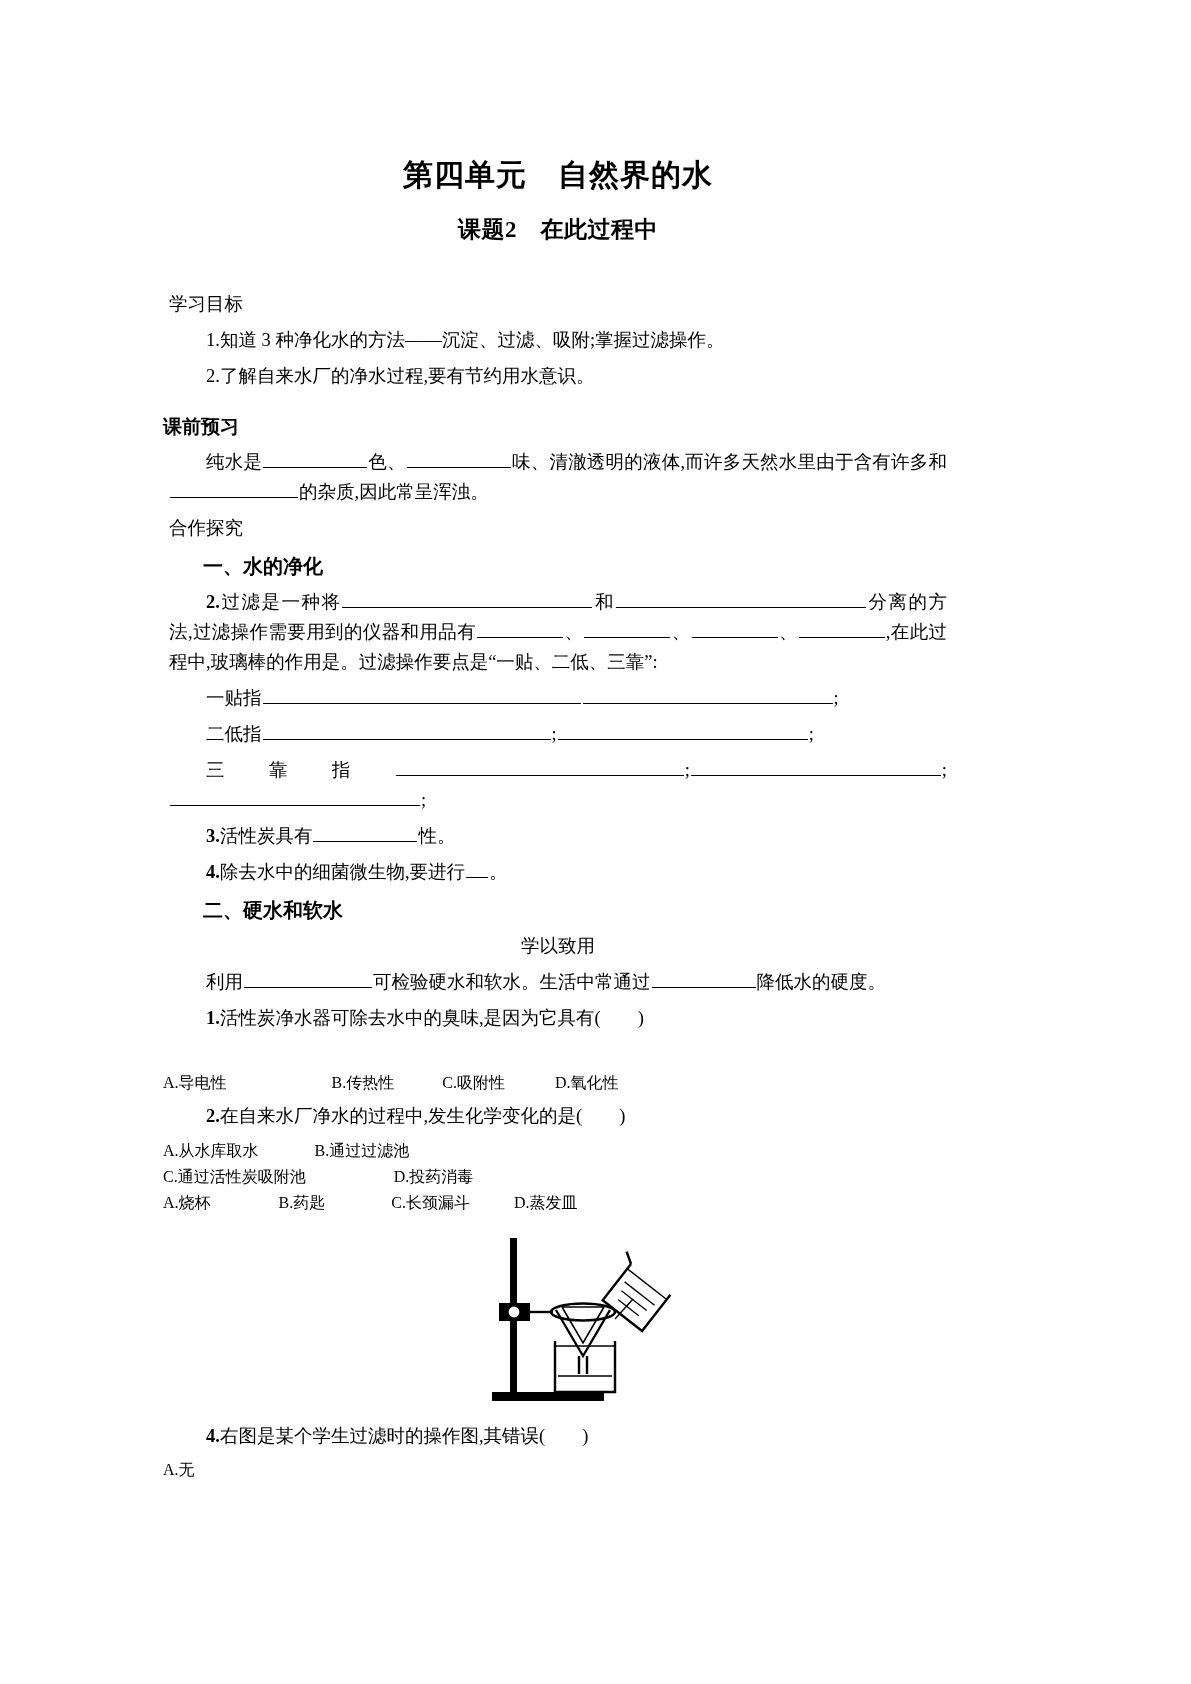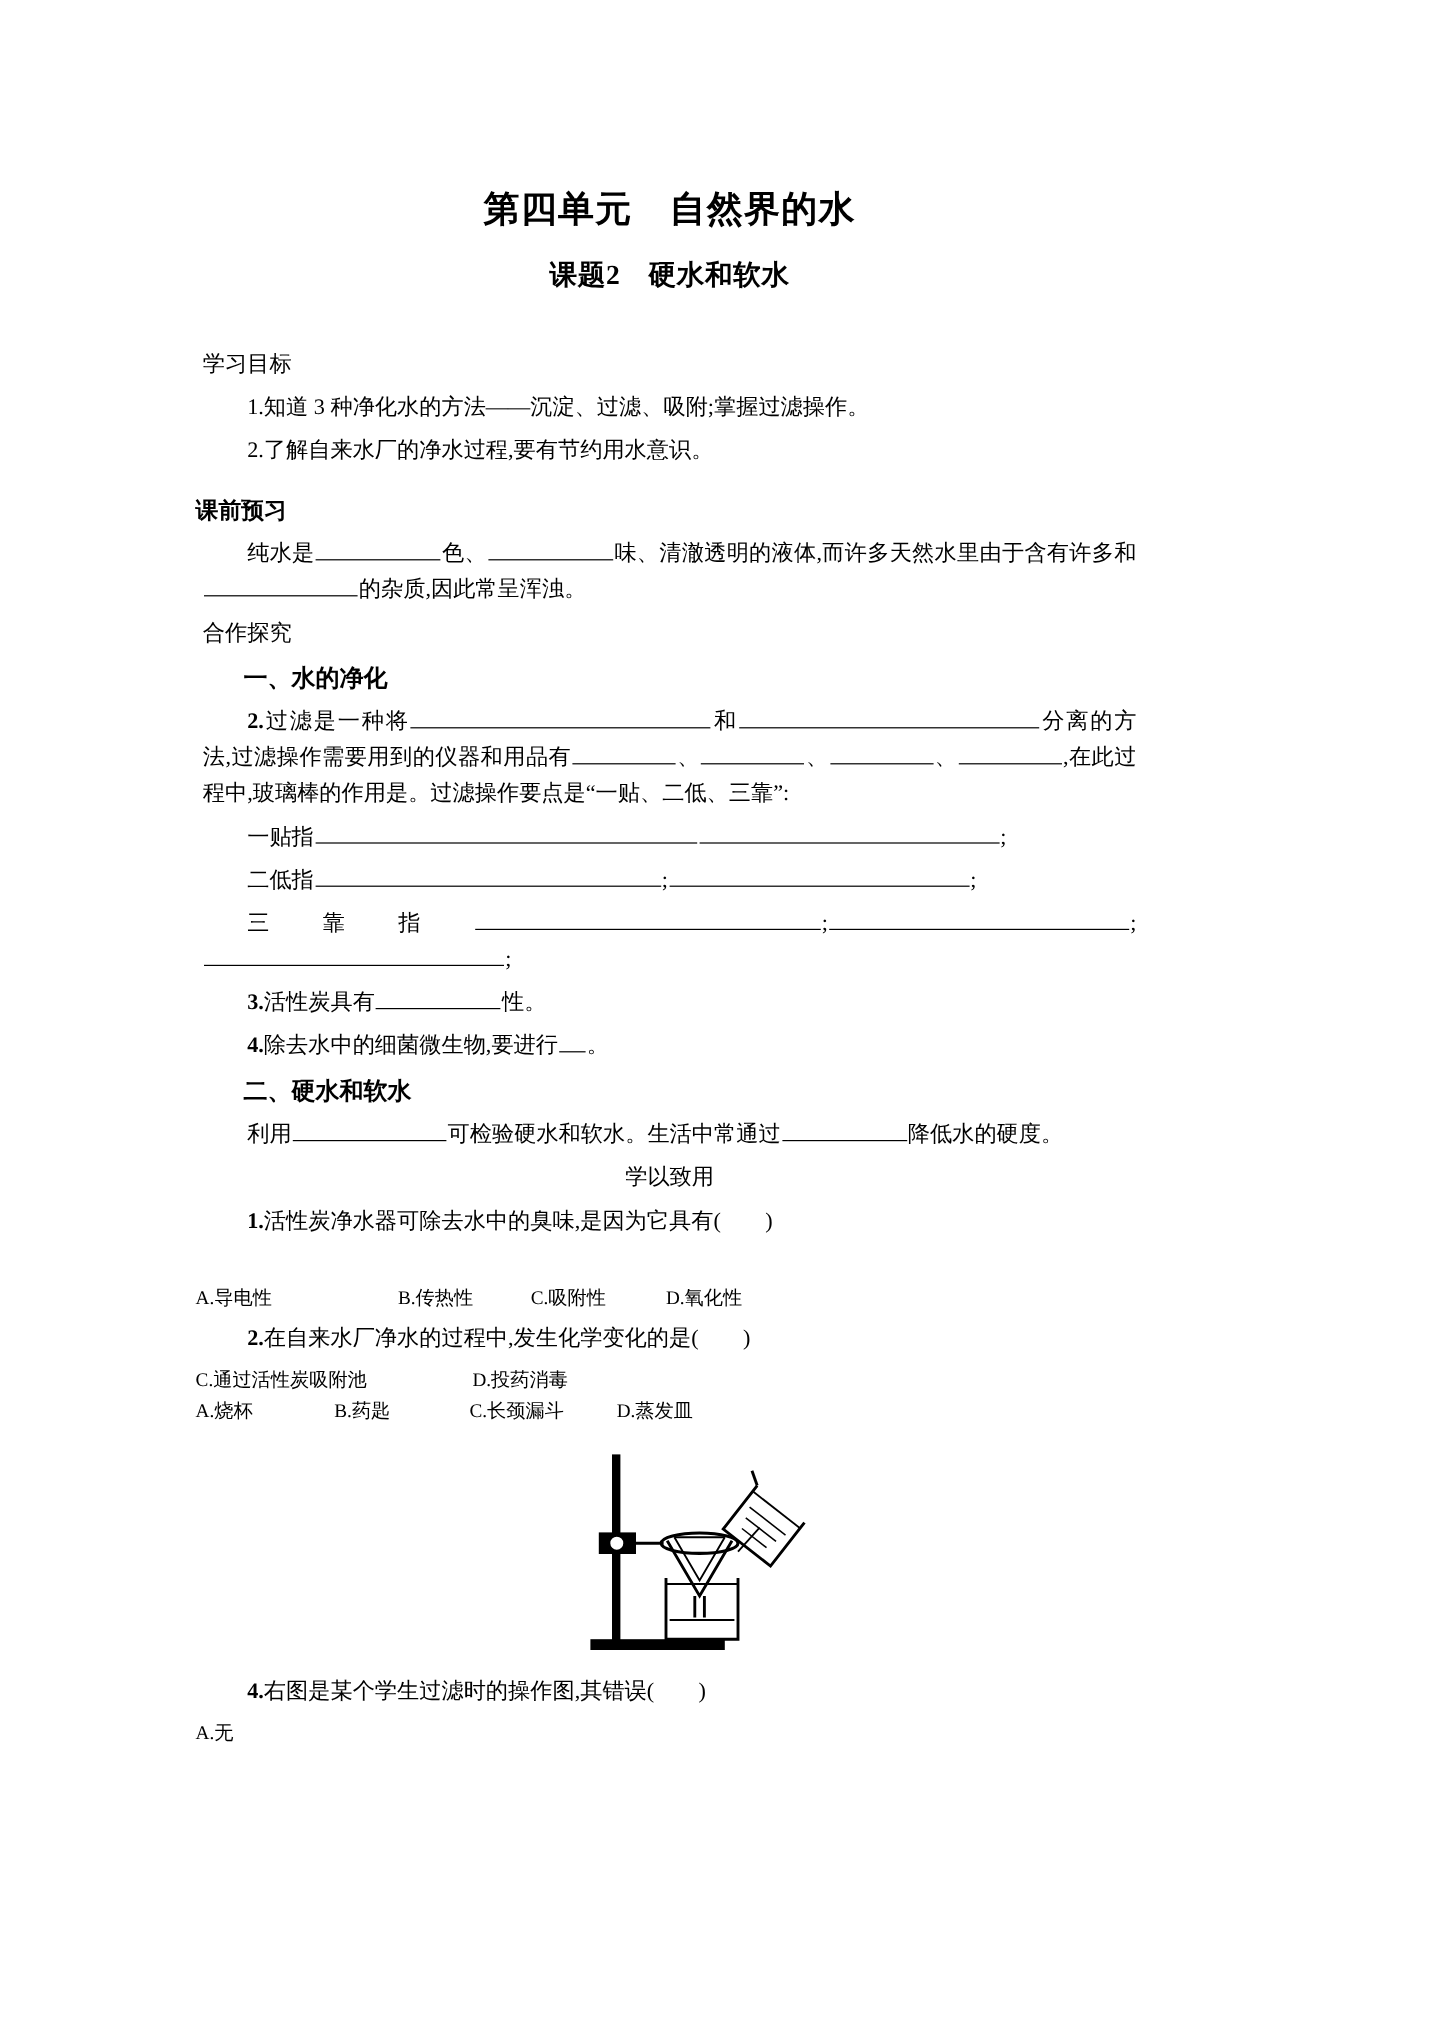--- a/index.html
+++ b/index.html
@@ -120,21 +120,21 @@
   }
   .figure svg { position: absolute; left: 0; top: 0; }
 </style>
 </head>
 <body>
 
 <div class="page">
   <div class="content">
 
     <div class="doc-title">第四单元　自然界的水</div>
-    <div class="doc-subtitle">课题2　硬水和软水</div>
+    <div class="doc-subtitle">课题2　在此过程中</div>
 
     <div style="height:38px;"></div>
 
     <p class="para flush">学习目标</p>
     <p class="para indent2">1.知道 3 种净化水的方法——沉淀、过滤、吸附;掌握过滤操作。</p>
     <p class="para indent2">2.了解自来水厂的净水过程,要有节约用水意识。</p>
 
     <div class="section-head-hei">课前预习</div>
 
     <p class="para indent2">
@@ -165,36 +165,39 @@
     <p class="para indent2">
       <span class="numlead">3.</span><span>活性炭具有</span><span class="blank b-l"></span><span>性。</span>
     </p>
 
     <p class="para indent2">
       <span class="numlead">4.</span><span>除去水中的细菌微生物,要进行</span><span class="blank b-xxs"></span><span>。</span>
     </p>
 
     <div class="sub-head-hei">二、硬水和软水</div>
 
+    <p class="para center">学以致用</p>
+
     <p class="para indent2">
       <span>利用</span><span class="blank b-xl"></span><span>可检验硬水和软水。生活中常通过</span><span class="blank b-l"></span><span>降低水的硬度。</span>
     </p>
-
-    <p class="para center">学以致用</p>
 
     <p class="para indent2">
       <span class="numlead">1.</span><span>活性炭净水器可除去水中的臭味,是因为它具有(　　)</span>
     </p>
     <div class="gap-blank"></div>
     <p class="optrow flush">
       <span class="opt"><span class="opt-lab">A.</span><span>导电性</span></span><span style="display:inline-block;width:105px;"></span><span class="opt"><span class="opt-lab">B.</span><span>传热性</span></span><span style="display:inline-block;width:48px;"></span><span class="opt"><span class="opt-lab">C.</span><span>吸附性</span></span><span style="display:inline-block;width:50px;"></span><span class="opt"><span class="opt-lab">D.</span><span>氧化性</span></span>
     </p>
 
     <p class="para indent2">
       <span class="numlead">2.</span><span>在自来水厂净水的过程中,发生化学变化的是(　　)</span>
+    </p>
+    <p class="optrow flush">
+      <span class="opt"><span class="opt-lab">A.</span><span>从水库取水</span></span><span style="display:inline-block;width:56px;"></span><span class="opt"><span class="opt-lab">B.</span><span>通过过滤池</span></span>
     </p>
     <p class="optrow indent2">
       <span class="opt"><span class="opt-lab">C.</span><span>通过活性炭吸附池</span></span><span style="display:inline-block;width:88px;"></span><span class="opt"><span class="opt-lab">D.</span><span>投药消毒</span></span>
     </p>
 
     <p class="optrow indent2">
       <span class="opt"><span class="opt-lab">A.</span><span>烧杯</span></span><span style="display:inline-block;width:68px;"></span><span class="opt"><span class="opt-lab">B.</span><span>药匙</span></span><span style="display:inline-block;width:66px;"></span><span class="opt"><span class="opt-lab">C.</span><span>长颈漏斗</span></span><span style="display:inline-block;width:44px;"></span><span class="opt"><span class="opt-lab">D.</span><span>蒸发皿</span></span>
     </p>
 
     <div class="figure">

